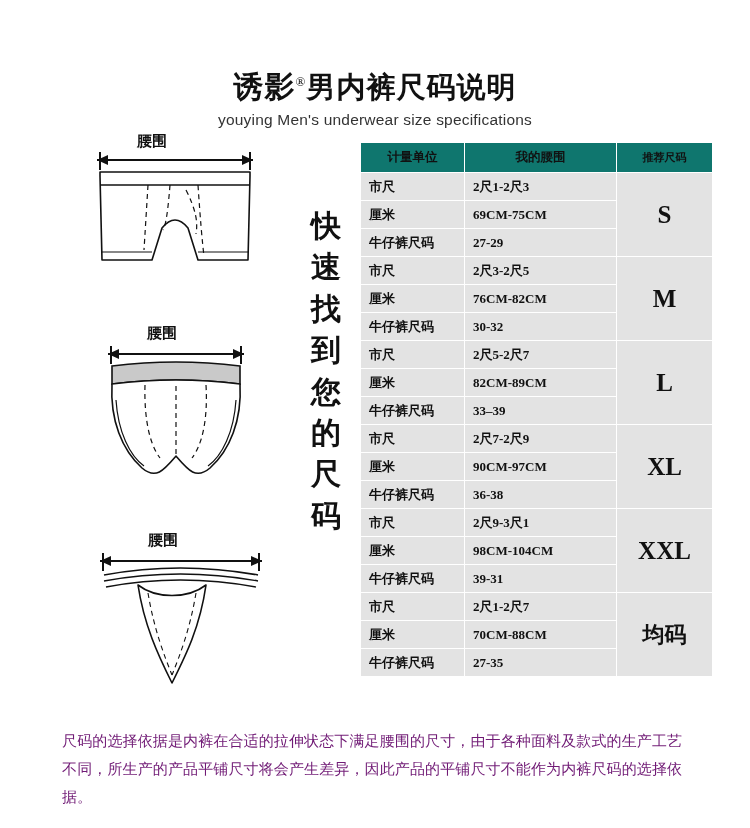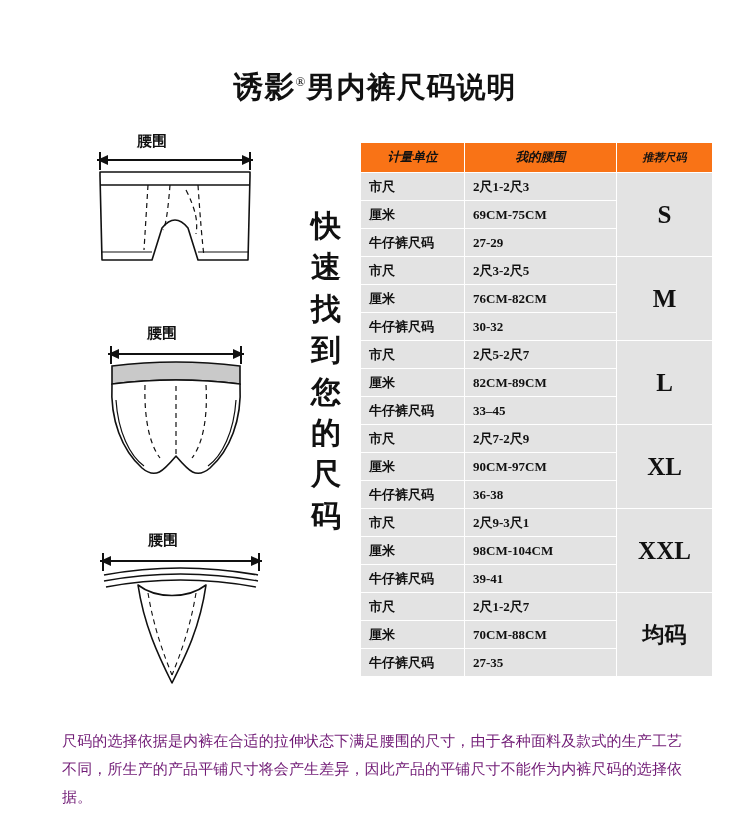--- a/index.html
+++ b/index.html
@@ -119,25 +119,24 @@
     color: #111;
     height: 28px;
     padding: 0 8px;
     vertical-align: middle;
   }
   table.size-table td.unit { width: 104px; }
   table.size-table td.value { width: 152px; }
   table.size-table td.size  { width: 96px; text-align: center;
     font-size: 25px; font-family: "Liberation Serif", serif; }
   table.size-table tr.head td {
-    background: #f97316;
+    background: #0f766e;
     text-align: center;
     font-size: 12.5px;
     height: 30px;
-    font-style: italic;
   }
   table.size-table td.size-cn {
     font-size: 22px;
   }
 
   
   .note {
     position: absolute;
     left: 62px;
     top: 728px;
@@ -149,20 +148,21 @@
     text-align: justify;
   }
 </style>
 </head>
 <body>
 
 <div class="header">
   <div class="title-cn">
     <span class="brand">诱影</span><span class="reg">®</span><span>男内裤尺码说明</span>
   </div>
+  <div class="title-en">youying Men's underwear size specifications</div>
 </div>
 
 <div class="content">
 
   <div class="illus-col">
 
     <div class="illus illus-1">
       <div class="waist-label" style="left:117px; top:2px;">腰围</div>
       <svg width="280" height="190" viewBox="0 0 280 190">
 
@@ -284,21 +284,21 @@
           <td class="unit">市尺</td>
           <td class="value">2尺5-2尺7</td>
           <td class="size" rowspan="3">L</td>
         </tr>
         <tr>
           <td class="unit">厘米</td>
           <td class="value">82CM-89CM</td>
         </tr>
         <tr>
           <td class="unit">牛仔裤尺码</td>
-          <td class="value">33–45</td>
+          <td class="value">33–39</td>
         </tr>
 
         <tr>
           <td class="unit">市尺</td>
           <td class="value">2尺7-2尺9</td>
           <td class="size" rowspan="3">XL</td>
         </tr>
         <tr>
           <td class="unit">厘米</td>
           <td class="value">90CM-97CM</td>
@@ -312,21 +312,21 @@
           <td class="unit">市尺</td>
           <td class="value">2尺9-3尺1</td>
           <td class="size" rowspan="3">XXL</td>
         </tr>
         <tr>
           <td class="unit">厘米</td>
           <td class="value">98CM-104CM</td>
         </tr>
         <tr>
           <td class="unit">牛仔裤尺码</td>
-          <td class="value">39-41</td>
+          <td class="value">39-31</td>
         </tr>
 
         <tr>
           <td class="unit">市尺</td>
           <td class="value">2尺1-2尺7</td>
           <td class="size size-cn" rowspan="3">均码</td>
         </tr>
         <tr>
           <td class="unit">厘米</td>
           <td class="value">70CM-88CM</td>

